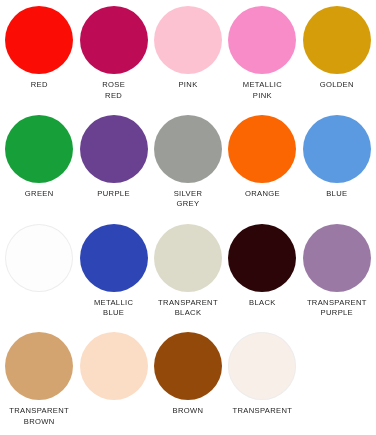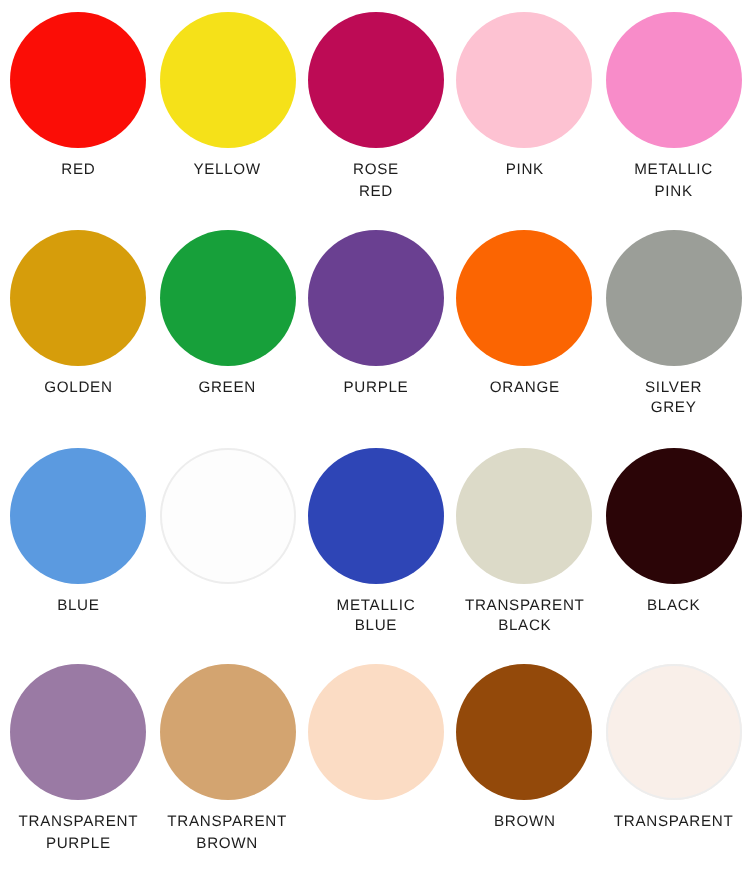--- a/index.html
+++ b/index.html
@@ -52,24 +52,20 @@
 </style>
 </head>
 <body>
 
 <div id="palette-grid">
     <div class="swatch-cell">
       <div class="swatch-circle" style="background: rgb(251, 13, 6);"></div>
       <div class="swatch-label">RED</div>
     </div>
     <div class="swatch-cell">
-      <div class="swatch-circle" style="background: rgb(245, 225, 25);"></div>
-      <div class="swatch-label">YELLOW</div>
-    </div>
-    <div class="swatch-cell">
       <div class="swatch-circle" style="background: rgb(189, 11, 85);"></div>
       <div class="swatch-label">ROSE
 RED</div>
     </div>
     <div class="swatch-cell">
       <div class="swatch-circle" style="background: rgb(253, 194, 210);"></div>
       <div class="swatch-label">PINK</div>
     </div>
     <div class="swatch-cell">
       <div class="swatch-circle" style="background: rgb(248, 140, 201);"></div>
@@ -82,27 +78,27 @@
     </div>
     <div class="swatch-cell">
       <div class="swatch-circle" style="background: rgb(23, 160, 58);"></div>
       <div class="swatch-label">GREEN</div>
     </div>
     <div class="swatch-cell">
       <div class="swatch-circle" style="background: rgb(106, 64, 145);"></div>
       <div class="swatch-label">PURPLE</div>
     </div>
     <div class="swatch-cell">
-      <div class="swatch-circle" style="background: rgb(251, 101, 2);"></div>
-      <div class="swatch-label">ORANGE</div>
-    </div>
-    <div class="swatch-cell">
       <div class="swatch-circle" style="background: rgb(155, 158, 152);"></div>
       <div class="swatch-label">SILVER
 GREY</div>
+    </div>
+    <div class="swatch-cell">
+      <div class="swatch-circle" style="background: rgb(251, 101, 2);"></div>
+      <div class="swatch-label">ORANGE</div>
     </div>
     <div class="swatch-cell">
       <div class="swatch-circle" style="background: rgb(91, 154, 224);"></div>
       <div class="swatch-label">BLUE</div>
     </div>
     <div class="swatch-cell">
       <div class="swatch-circle" style="background: rgb(253, 253, 253); box-shadow: rgb(237, 237, 237) 0px 0px 0px 1px inset;"></div>
     </div>
     <div class="swatch-cell">
       <div class="swatch-circle" style="background: rgb(46, 69, 182);"></div>

